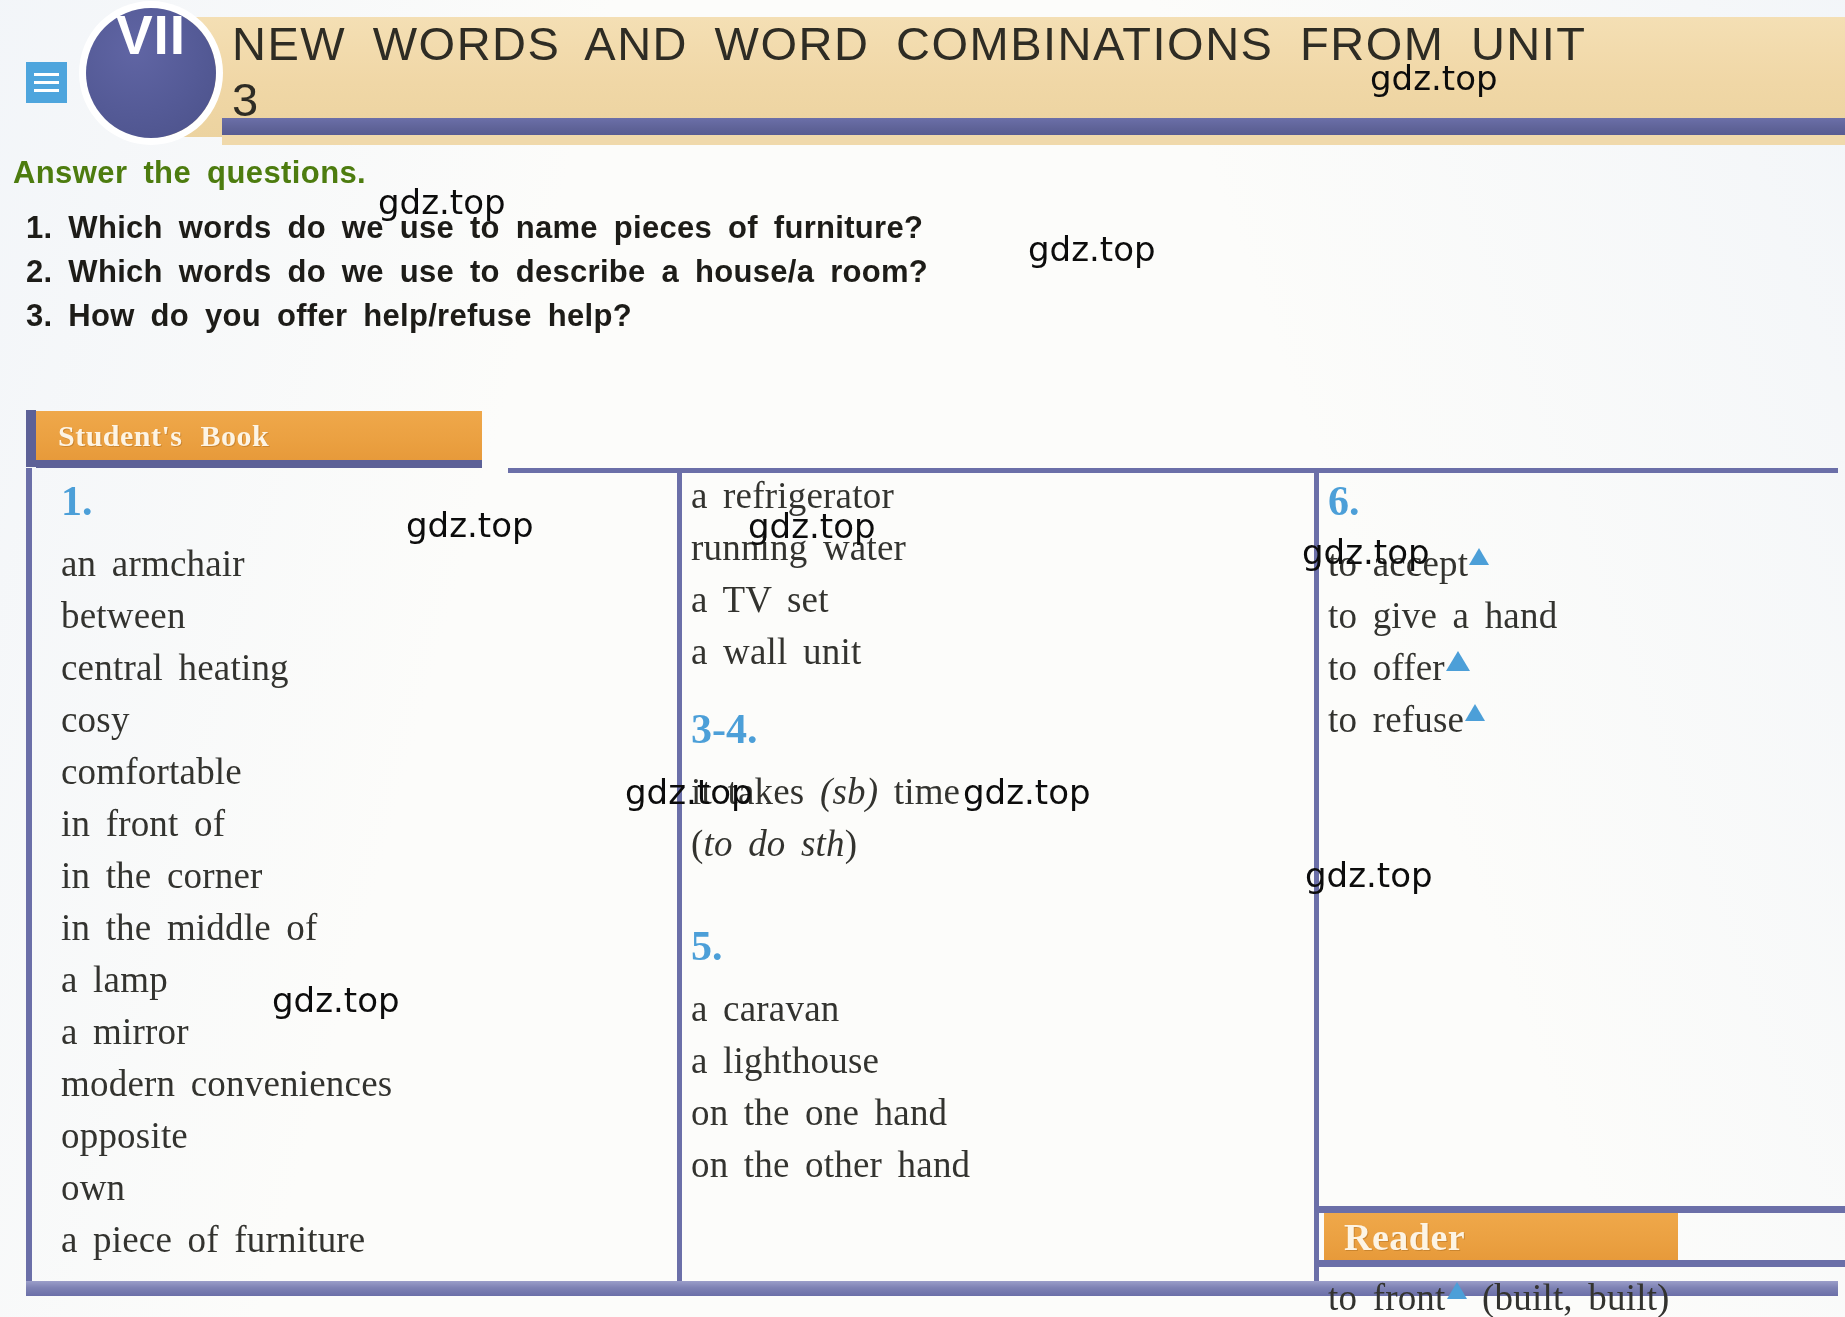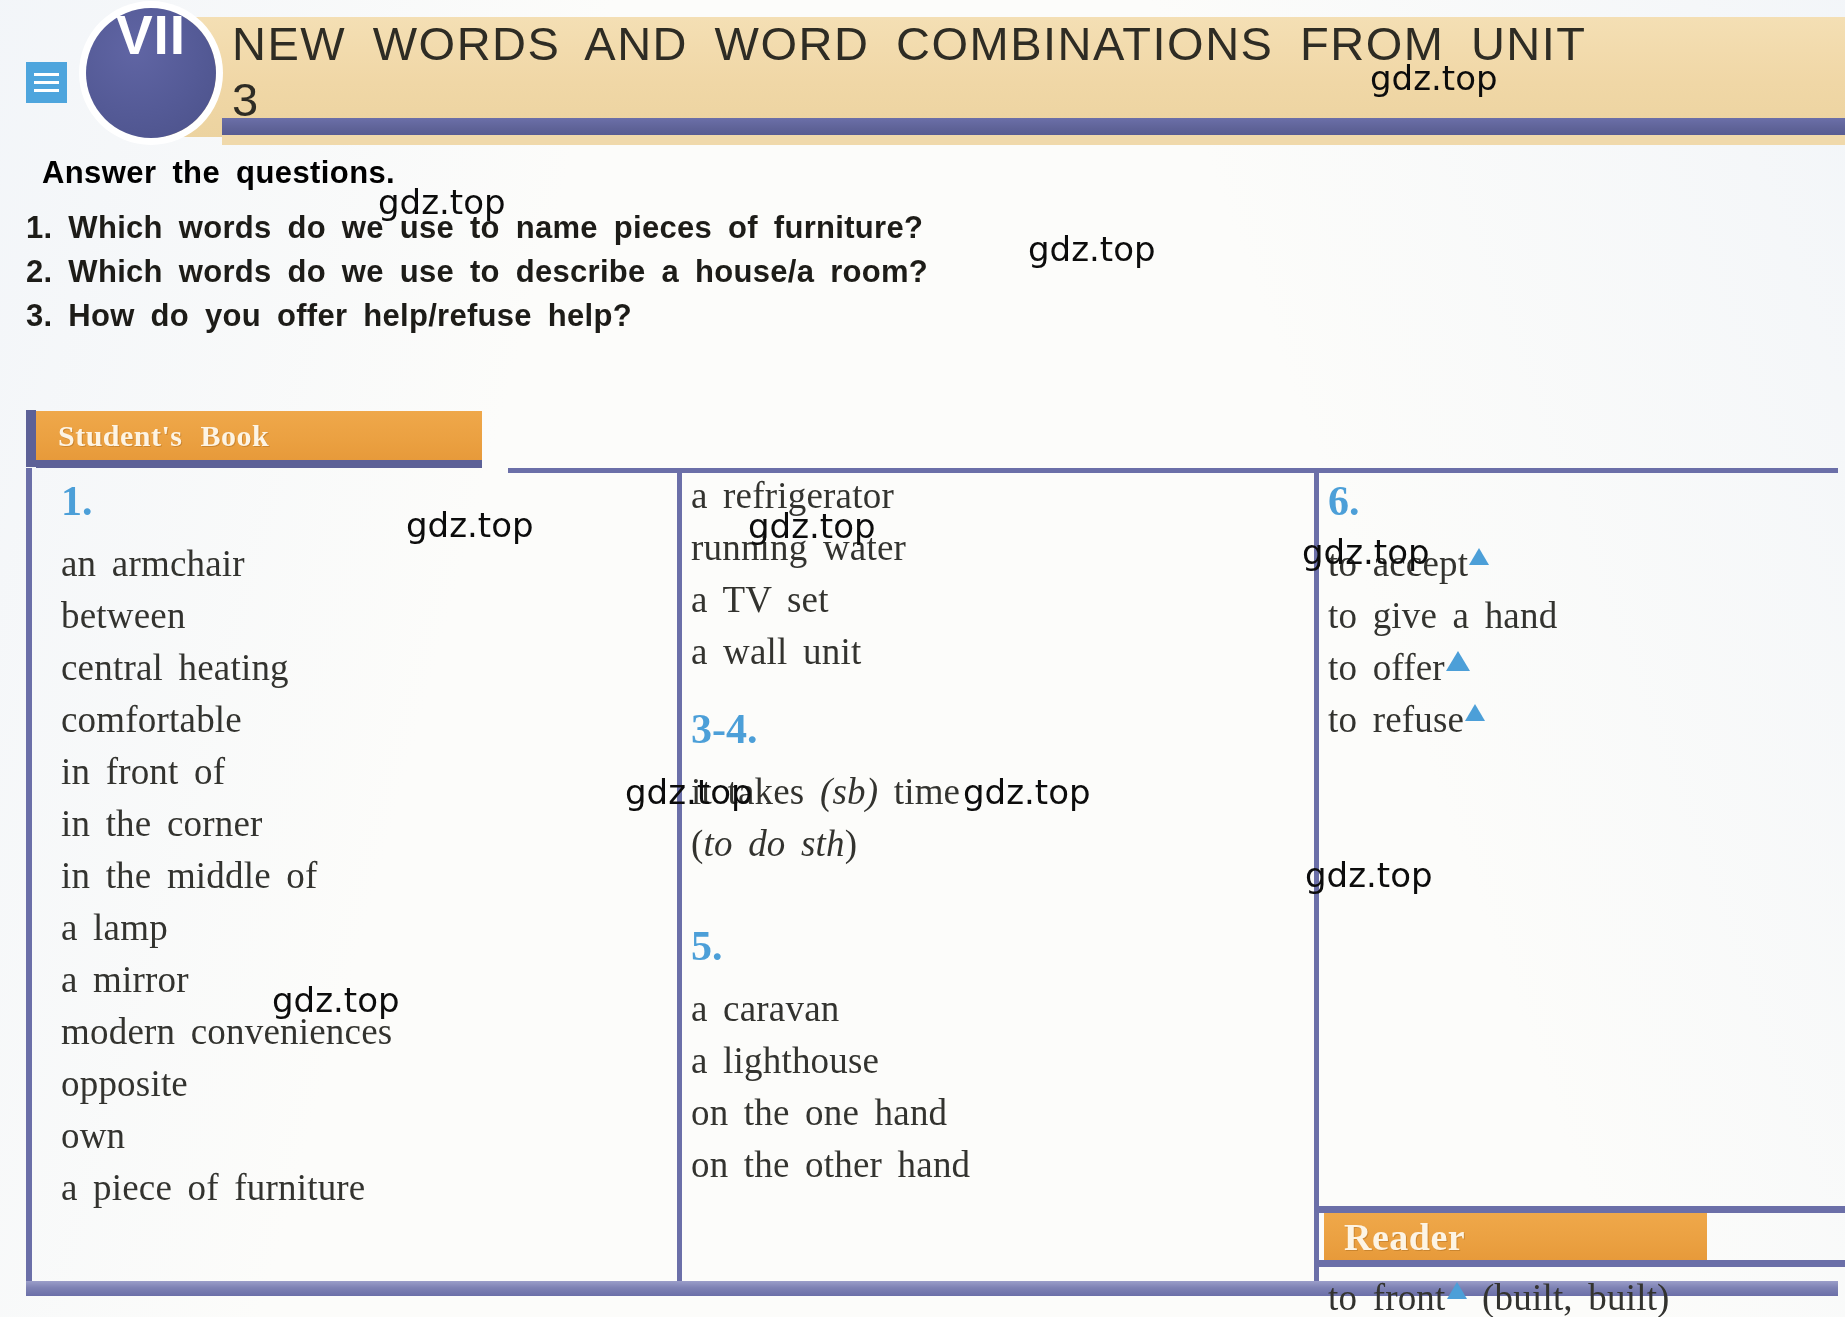--- a/index.html
+++ b/index.html
@@ -103,28 +103,28 @@
     font-size: 47px;
     line-height: 56px;
     letter-spacing: 1.5px;
     word-spacing: 12px;
     color: #2e2c24;
   }
 
   
   .instruction {
     position: absolute;
-    left: 42px;
+    left: 13px;
     top: 155px;
     font-family: "Liberation Sans", "DejaVu Sans", sans-serif;
     font-weight: bold;
     font-size: 31px;
     letter-spacing: 0.4px;
     word-spacing: 7px;
-    color: #000000;
+    color: #4d7c0f;
   }
   .questions {
     position: absolute;
     left: 26px;
     top: 206px;
     font-family: "Liberation Sans", "DejaVu Sans", sans-serif;
     font-weight: bold;
     font-size: 31px;
     letter-spacing: 0.3px;
     word-spacing: 7px;
@@ -238,21 +238,21 @@
     border-left-width: 10px; border-right-width: 10px; border-bottom-width: 17px;
     vertical-align: 11px;
   }
 
   
   .reader-rule-top {
     position: absolute; left: 1293px; top: 746px; width: 545px; height: 7px;
     background: #6b6fa8;
   }
   .reader-tab {
-    position: absolute; left: 1298px; top: 753px; width: 383px; height: 47px;
+    position: absolute; left: 1298px; top: 753px; width: 354px; height: 47px;
     background: linear-gradient(180deg, #efa84a 0%, #eba142 55%, #e79a3a 100%);
     display: flex; align-items: center;
   }
   .reader-tab span {
     color: #fdf4e4;
     font-family: "Liberation Serif", "DejaVu Serif", serif;
     font-weight: bold;
     font-size: 38px;
     letter-spacing: 0.5px;
     margin-left: 20px;
@@ -319,20 +319,21 @@
   <div class="col-divider-1"></div>
   <div class="col-divider-2"></div>
   <div class="box-border-bottom"></div>
 
   <div class="col col-1" style="top:20px;">
     <div class="group-num">1.</div>
     <div style="height:16px"></div>
     <div class="word-line">an armchair</div>
     <div class="word-line">between</div>
     <div class="word-line">central heating</div>
+    <div class="word-line">cosy</div>
     <div class="word-line">comfortable</div>
     <div class="word-line">in front of</div>
     <div class="word-line">in the corner</div>
     <div class="word-line">in the middle of</div>
     <div class="word-line">a lamp</div>
     <div class="word-line">a mirror</div>
     <div class="word-line">modern conveniences</div>
     <div class="word-line">opposite</div>
     <div class="word-line">own</div>
     <div class="word-line">a piece of furniture</div>

